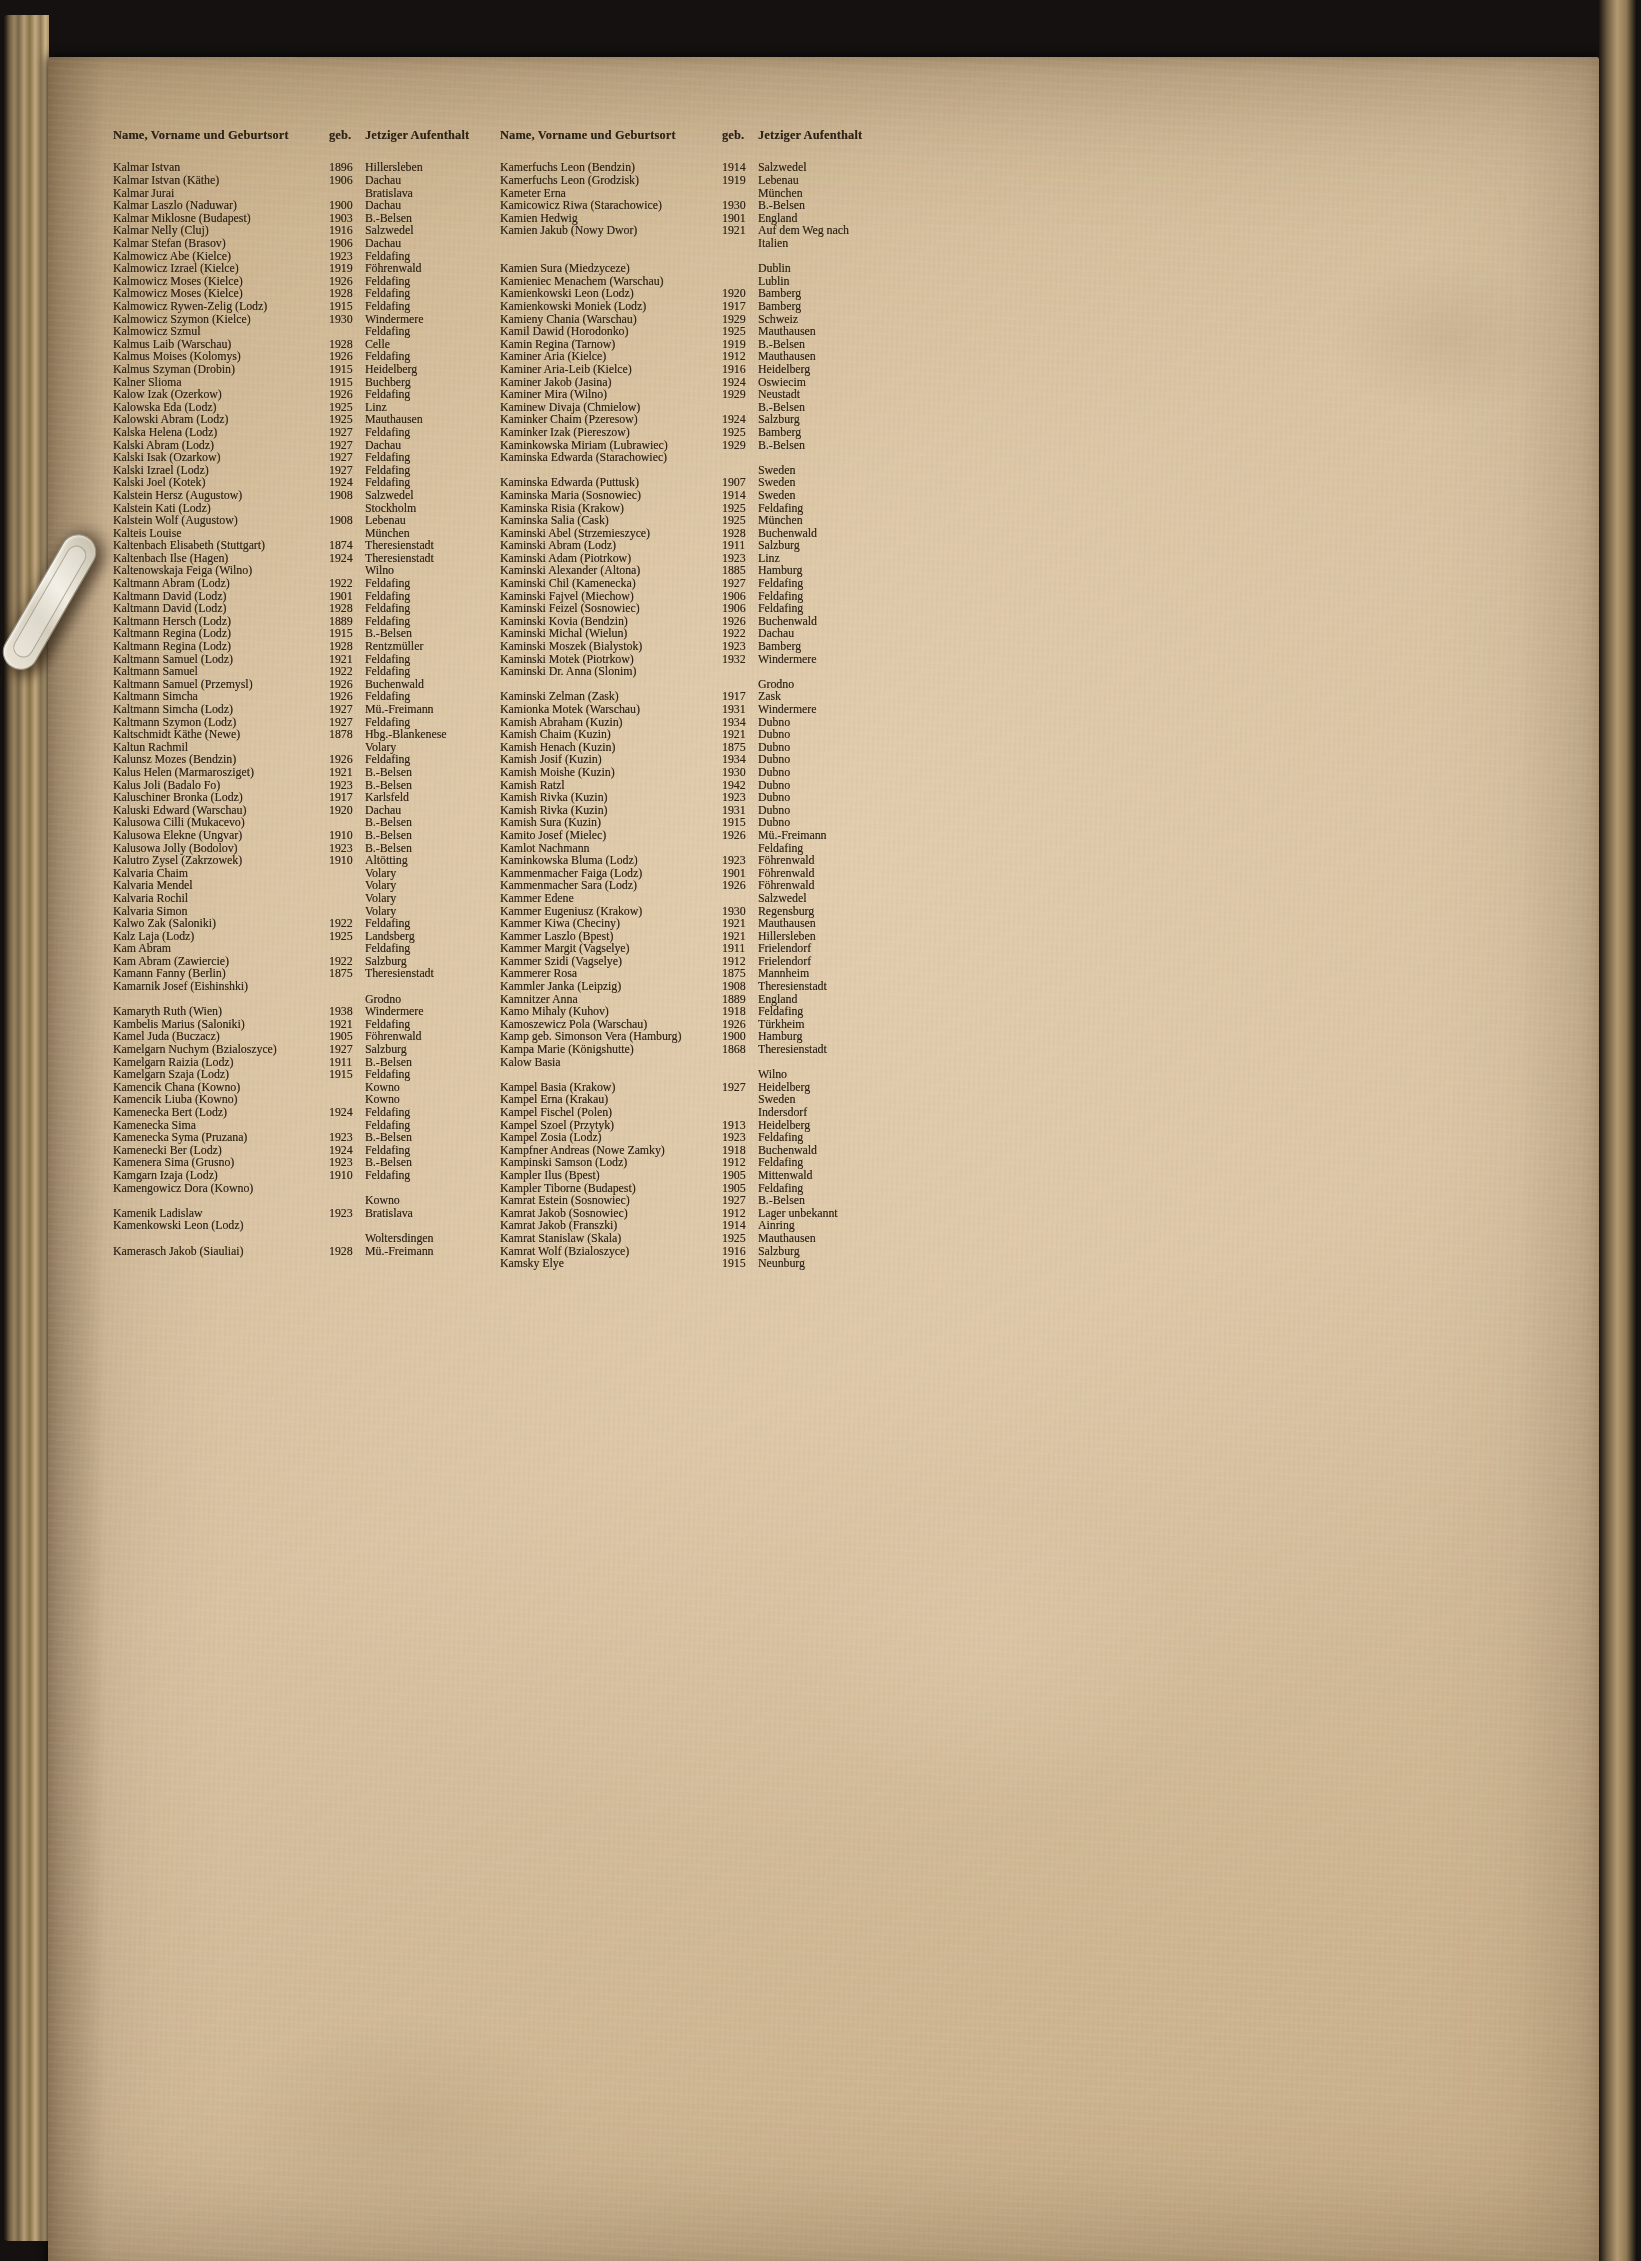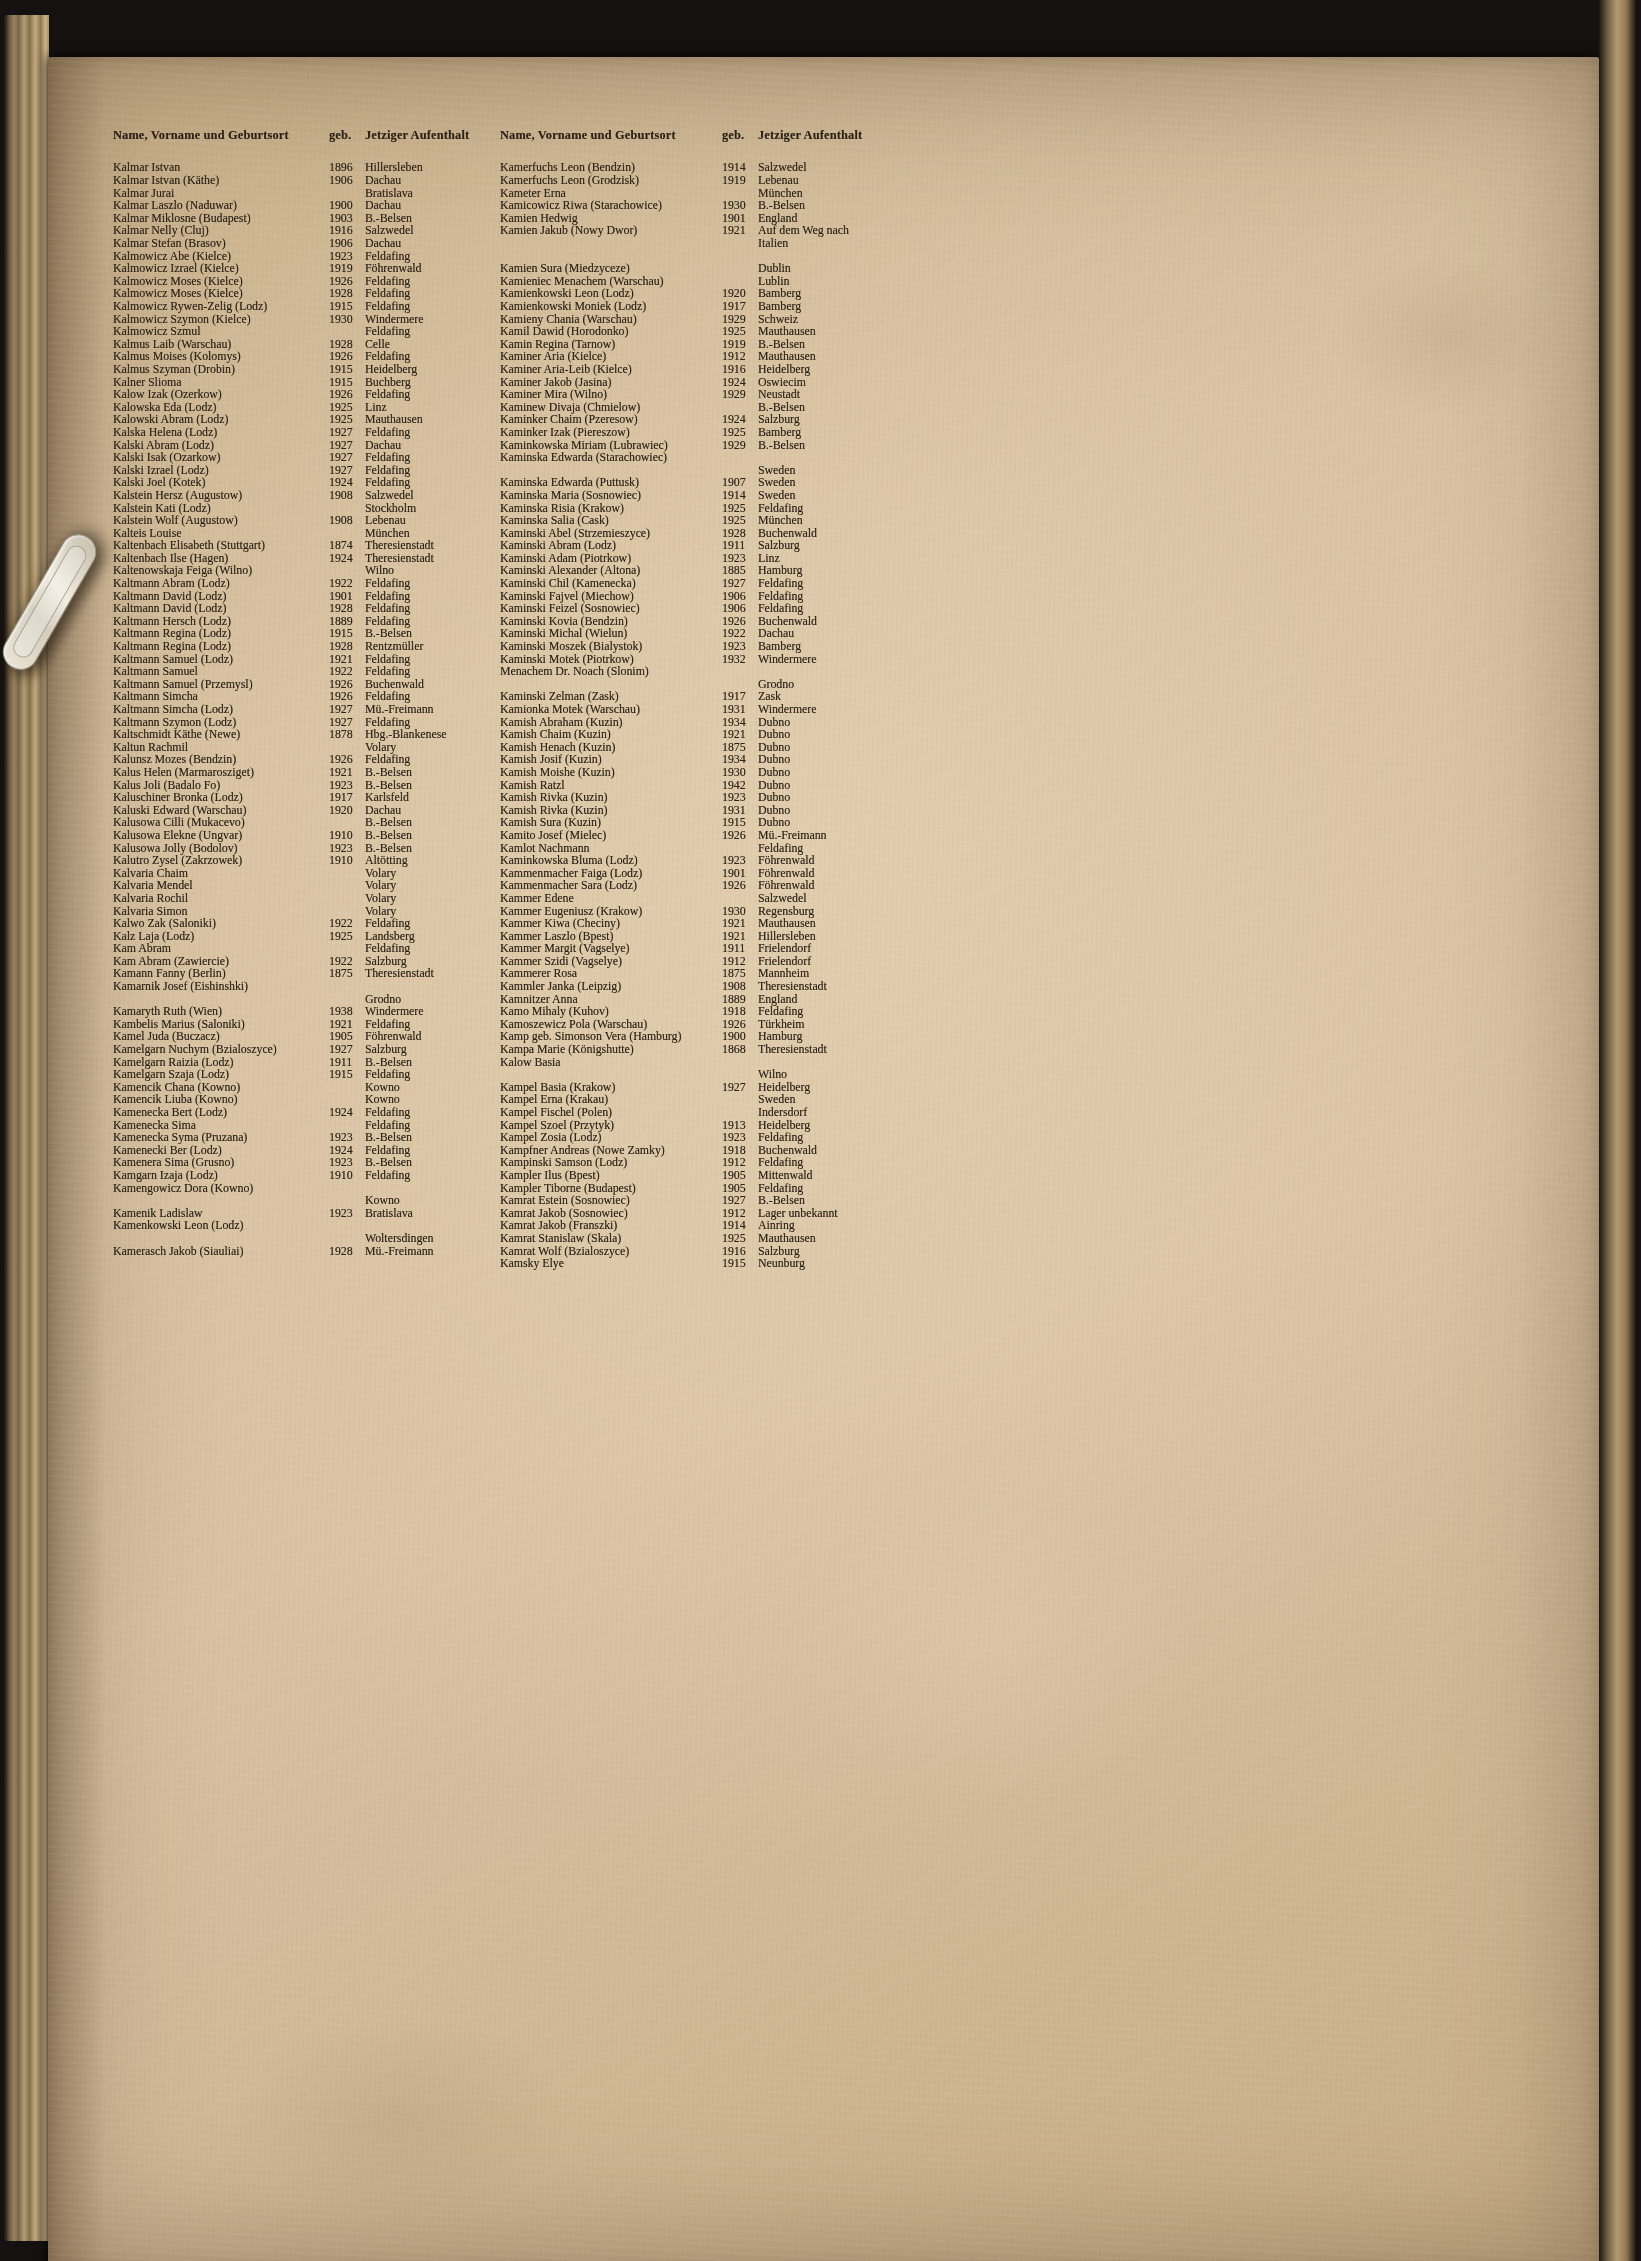--- a/index.html
+++ b/index.html
@@ -750,21 +750,21 @@
               <span>Kaminski Moszek (Bialystok)</span>
               <span>1923</span>
               <span>Bamberg</span>
             </div>
             <div class="row">
               <span>Kaminski Motek (Piotrkow)</span>
               <span>1932</span>
               <span>Windermere</span>
             </div>
             <div class="row">
-              <span>Menachem Dr. Noach (Slonim)</span>
+              <span>Kaminski Dr. Anna (Slonim)</span>
               <span></span>
               <span></span>
             </div>
             <div class="row">
               <span></span>
               <span></span>
               <span>Grodno</span>
             </div>
             <div class="row">
               <span>Kaminski Zelman (Zask)</span>

